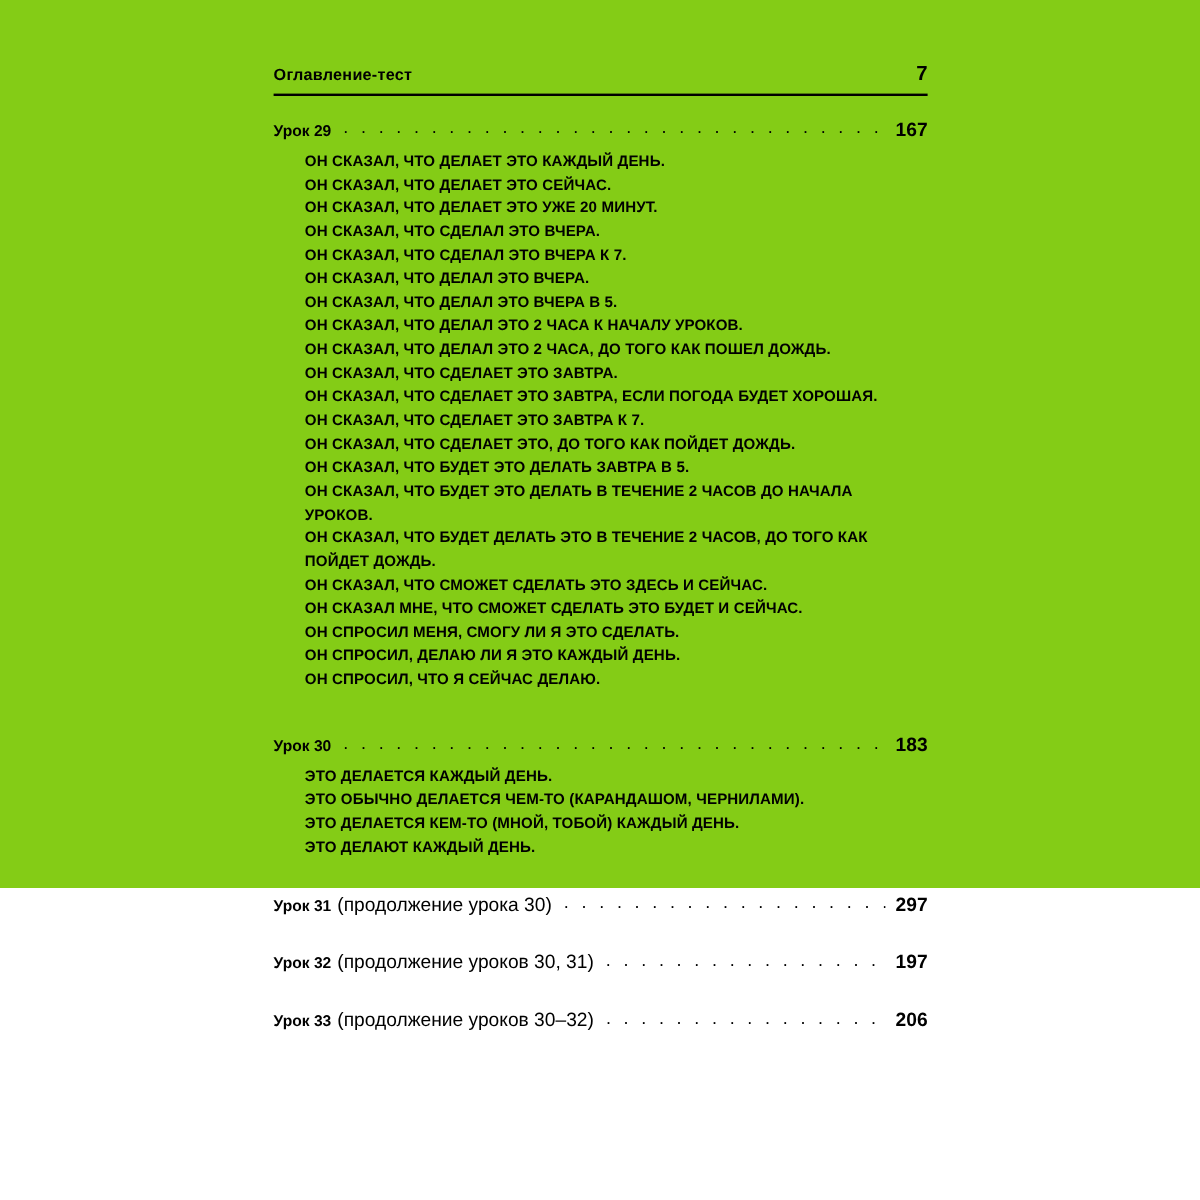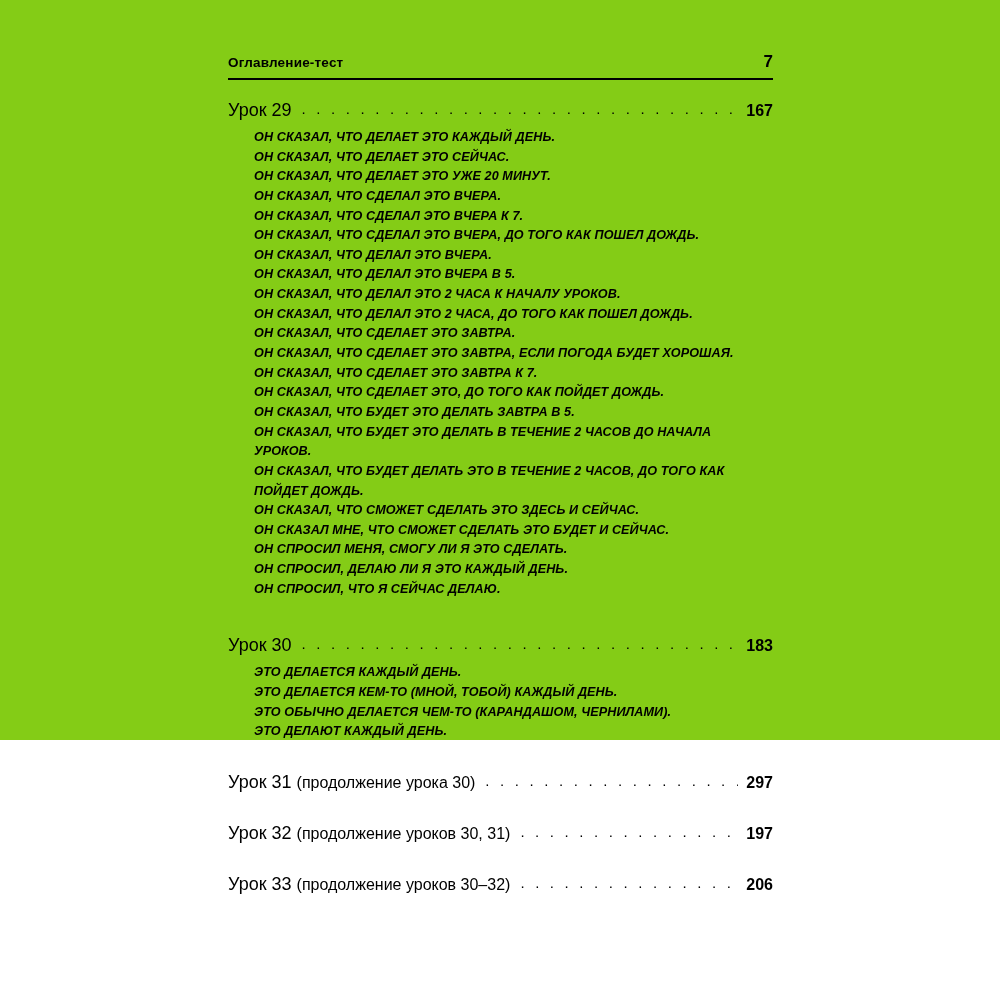--- a/index.html
+++ b/index.html
@@ -49,22 +49,22 @@
   }
 
   
   .lesson {
     display: flex;
     align-items: baseline;
     width: 100%;
     margin-top: 14px;
   }
   .lesson-label {
-    font-size: 18px;
-    font-weight: normal;
+    font-size: 13px;
+    font-weight: bold;
     white-space: nowrap;
   }
   .lesson-note {
     font-size: 16px;
     font-weight: normal;
     white-space: nowrap;
     margin-left: 5px;
     text-align: center;
   }
   .dots {
@@ -85,21 +85,20 @@
     width: 38px;
     text-align: right;
     white-space: nowrap;
   }
 
   
   .sublist {
     margin: 7px 0 0 0;
     padding: 0;
     list-style: none;
-    font-style: italic;
   }
   .sublist li {
     font-size: 12.6px;
     font-weight: bold;
     letter-spacing: 0.1px;
     line-height: 1.56;
     padding-left: 26px;
     text-indent: 0;
     max-width: 490px;
   }
@@ -122,21 +121,20 @@
       <span class="lesson-label">Урок 29</span>
       <span class="dots">. . . . . . . . . . . . . . . . . . . . . . . . . . . . . . . . . . . . . . . . . . . . . . . . . . . . .</span>
       <span class="lesson-page">167</span>
     </div>
     <ul class="sublist">
       <li>ОН СКАЗАЛ, ЧТО ДЕЛАЕТ ЭТО КАЖДЫЙ ДЕНЬ.</li>
       <li>ОН СКАЗАЛ, ЧТО ДЕЛАЕТ ЭТО СЕЙЧАС.</li>
       <li>ОН СКАЗАЛ, ЧТО ДЕЛАЕТ ЭТО УЖЕ 20 МИНУТ.</li>
       <li>ОН СКАЗАЛ, ЧТО СДЕЛАЛ ЭТО ВЧЕРА.</li>
       <li>ОН СКАЗАЛ, ЧТО СДЕЛАЛ ЭТО ВЧЕРА К 7.</li>
-      <li>ОН СКАЗАЛ, ЧТО СДЕЛАЛ ЭТО ВЧЕРА, ДО ТОГО КАК ПОШЕЛ ДОЖДЬ.</li>
       <li>ОН СКАЗАЛ, ЧТО ДЕЛАЛ ЭТО ВЧЕРА.</li>
       <li>ОН СКАЗАЛ, ЧТО ДЕЛАЛ ЭТО ВЧЕРА В 5.</li>
       <li>ОН СКАЗАЛ, ЧТО ДЕЛАЛ ЭТО 2 ЧАСА К НАЧАЛУ УРОКОВ.</li>
       <li>ОН СКАЗАЛ, ЧТО ДЕЛАЛ ЭТО 2 ЧАСА, ДО ТОГО КАК ПОШЕЛ ДОЖДЬ.</li>
       <li>ОН СКАЗАЛ, ЧТО СДЕЛАЕТ ЭТО ЗАВТРА.</li>
       <li>ОН СКАЗАЛ, ЧТО СДЕЛАЕТ ЭТО ЗАВТРА, ЕСЛИ ПОГОДА БУДЕТ ХОРОШАЯ.</li>
       <li>ОН СКАЗАЛ, ЧТО СДЕЛАЕТ ЭТО ЗАВТРА К 7.</li>
       <li>ОН СКАЗАЛ, ЧТО СДЕЛАЕТ ЭТО, ДО ТОГО КАК ПОЙДЕТ ДОЖДЬ.</li>
       <li>ОН СКАЗАЛ, ЧТО БУДЕТ ЭТО ДЕЛАТЬ ЗАВТРА В 5.</li>
       <li>ОН СКАЗАЛ, ЧТО БУДЕТ ЭТО ДЕЛАТЬ В ТЕЧЕНИЕ 2 ЧАСОВ ДО НАЧАЛА УРОКОВ.</li>
@@ -150,22 +148,22 @@
 
     <div class="gap-lg"></div>
 
     <div class="lesson">
       <span class="lesson-label">Урок 30</span>
       <span class="dots">. . . . . . . . . . . . . . . . . . . . . . . . . . . . . . . . . . . . . . . . . . . . . . . . . . . . .</span>
       <span class="lesson-page">183</span>
     </div>
     <ul class="sublist">
       <li>ЭТО ДЕЛАЕТСЯ КАЖДЫЙ ДЕНЬ.</li>
+      <li>ЭТО ОБЫЧНО ДЕЛАЕТСЯ ЧЕМ-ТО (КАРАНДАШОМ, ЧЕРНИЛАМИ).</li>
       <li>ЭТО ДЕЛАЕТСЯ КЕМ-ТО (МНОЙ, ТОБОЙ) КАЖДЫЙ ДЕНЬ.</li>
-      <li>ЭТО ОБЫЧНО ДЕЛАЕТСЯ ЧЕМ-ТО (КАРАНДАШОМ, ЧЕРНИЛАМИ).</li>
       <li>ЭТО ДЕЛАЮТ КАЖДЫЙ ДЕНЬ.</li>
     </ul>
 
     <div class="gap-md"></div>
 
     <div class="lesson">
       <span class="lesson-label">Урок 31</span>
       <span class="lesson-note">(продолжение урока 30)</span>
       <span class="dots">. . . . . . . . . . . . . . . . . . . . . . . . . . . . . . . . . . . . . . . . . . . . . . . . . . . . .</span>
       <span class="lesson-page">297</span>

